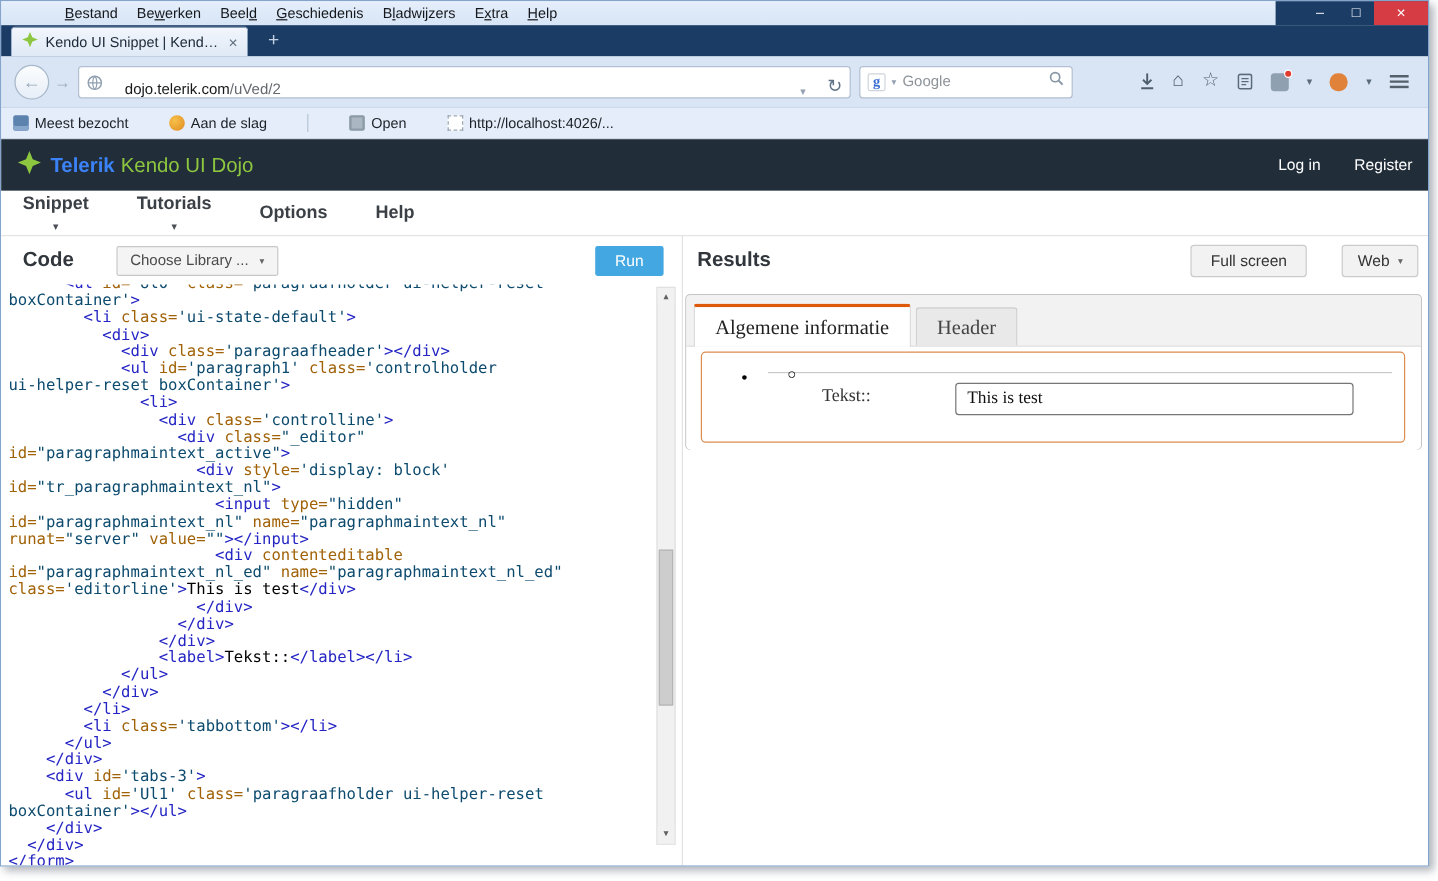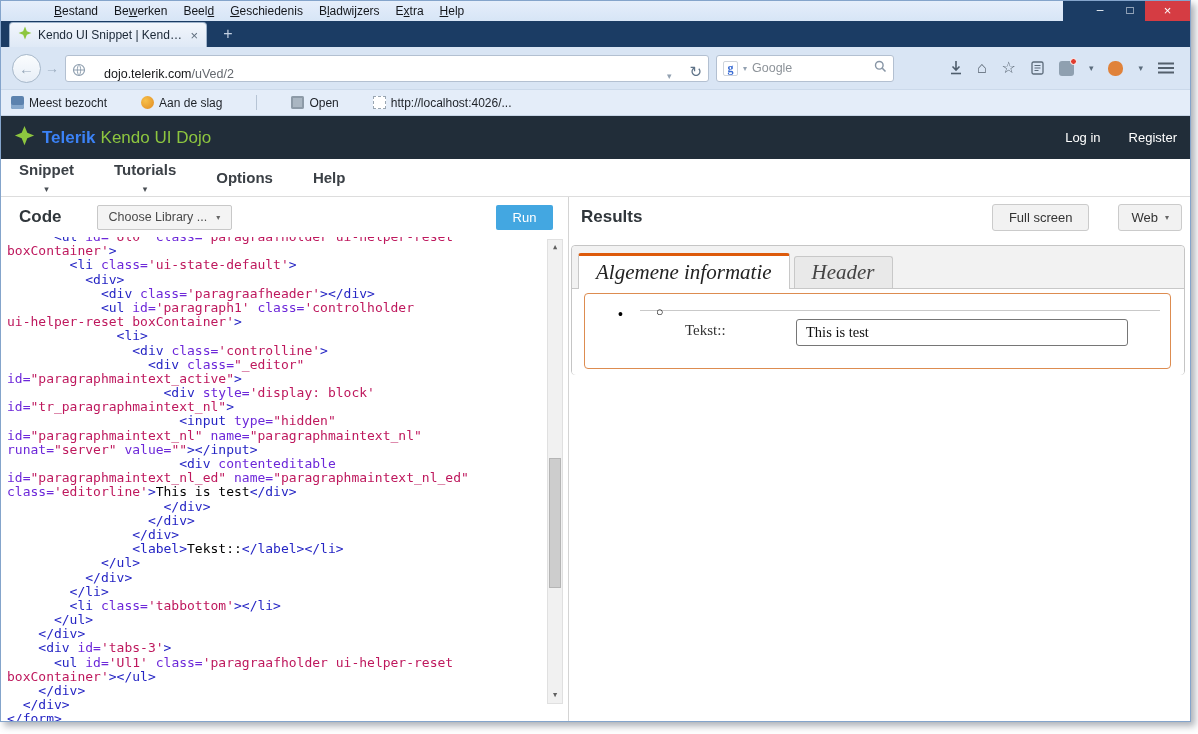--- a/index.html
+++ b/index.html
@@ -119,42 +119,42 @@
   .grey-btn.fs { margin-left:auto; }
   .grey-btn.web { margin-left:10px; padding:0 12px; gap:7px; }
 
   
   .editor { position:relative; flex:1; background:#fff; overflow:hidden;
             padding-left:6px; font-family:"DejaVu Sans Mono",monospace;
             font-size:13px; line-height:14.2px; }
   .codewrap { margin-top:-7px; }
   .line { height:14.2px; white-space:pre; }
   .line .t { color:#2525c4; }
-  .line .a { color:#6d28d9; }
-  .line .v { color:#be185d; }
+  .line .a { color:#a16207; }
+  .line .v { color:#0c4a6e; }
   .line .p { color:#000; }
   .vscroll { position:absolute; top:2px; right:5px; width:16px; height:465px;
              background:#f1f1f1; border:1px solid #e0e0e0; }
   .varrow { position:absolute; left:0; width:100%; height:15px; color:#606060;
             font-size:7px; display:grid; place-items:center; background:#f1f1f1; }
   .varrow.up { top:0; } .varrow.down { bottom:0; }
   .vthumb { position:absolute; left:1px; right:1px; top:218px; height:130px;
             background:#cdcdcd; border:1px solid #b5b5b5; }
 
   
   .results-body { flex:1; padding:8px 5px 0 2px; background:#fff; }
   .tabs-widget { height:130px; border:1px solid #c5c5c5; border-radius:4px;
                  background:#fff; }
   .tabs-strip { height:43px; background:#f2f2f2; border-bottom:1px solid #c8c8c8;
                 border-radius:4px 4px 0 0; display:flex; align-items:flex-end;
                 padding-left:6px; }
   .rtab { margin-right:4px; padding:0 17px; height:32px; display:flex;
           align-items:center; background:#e9e9e9; border:1px solid #c8c8c8;
           border-bottom:none; border-radius:3px 3px 0 0;
-          font-family:"Liberation Serif",serif; font-size:21px; color:#444;font-style:italic; }
+          font-family:"Liberation Serif",serif; font-size:17px; color:#444; }
   .rtab.active { background:#fff; border-top:3px solid #dd5a0b; height:36px;
                  margin-bottom:-1px; color:#222; position:relative; z-index:2; }
   .tab-panel { position:relative; height:86px; background:#fff;
                padding:4px 13px 0 12px; border-radius:0 0 4px 4px; }
   .orange-box { position:relative; height:76px; border:1px solid #dd8c50;
                 border-radius:4px; background:#fff; }
   .para-line { position:absolute; top:16px; left:55px; right:10px;
                border-top:1px solid #c9c9c9; }
   .li-bullet { position:absolute; left:33px; top:12px; font-size:14px; color:#000; }
   .li-circle { position:absolute; left:71px; top:11px; font-size:12.5px; color:#000; }

